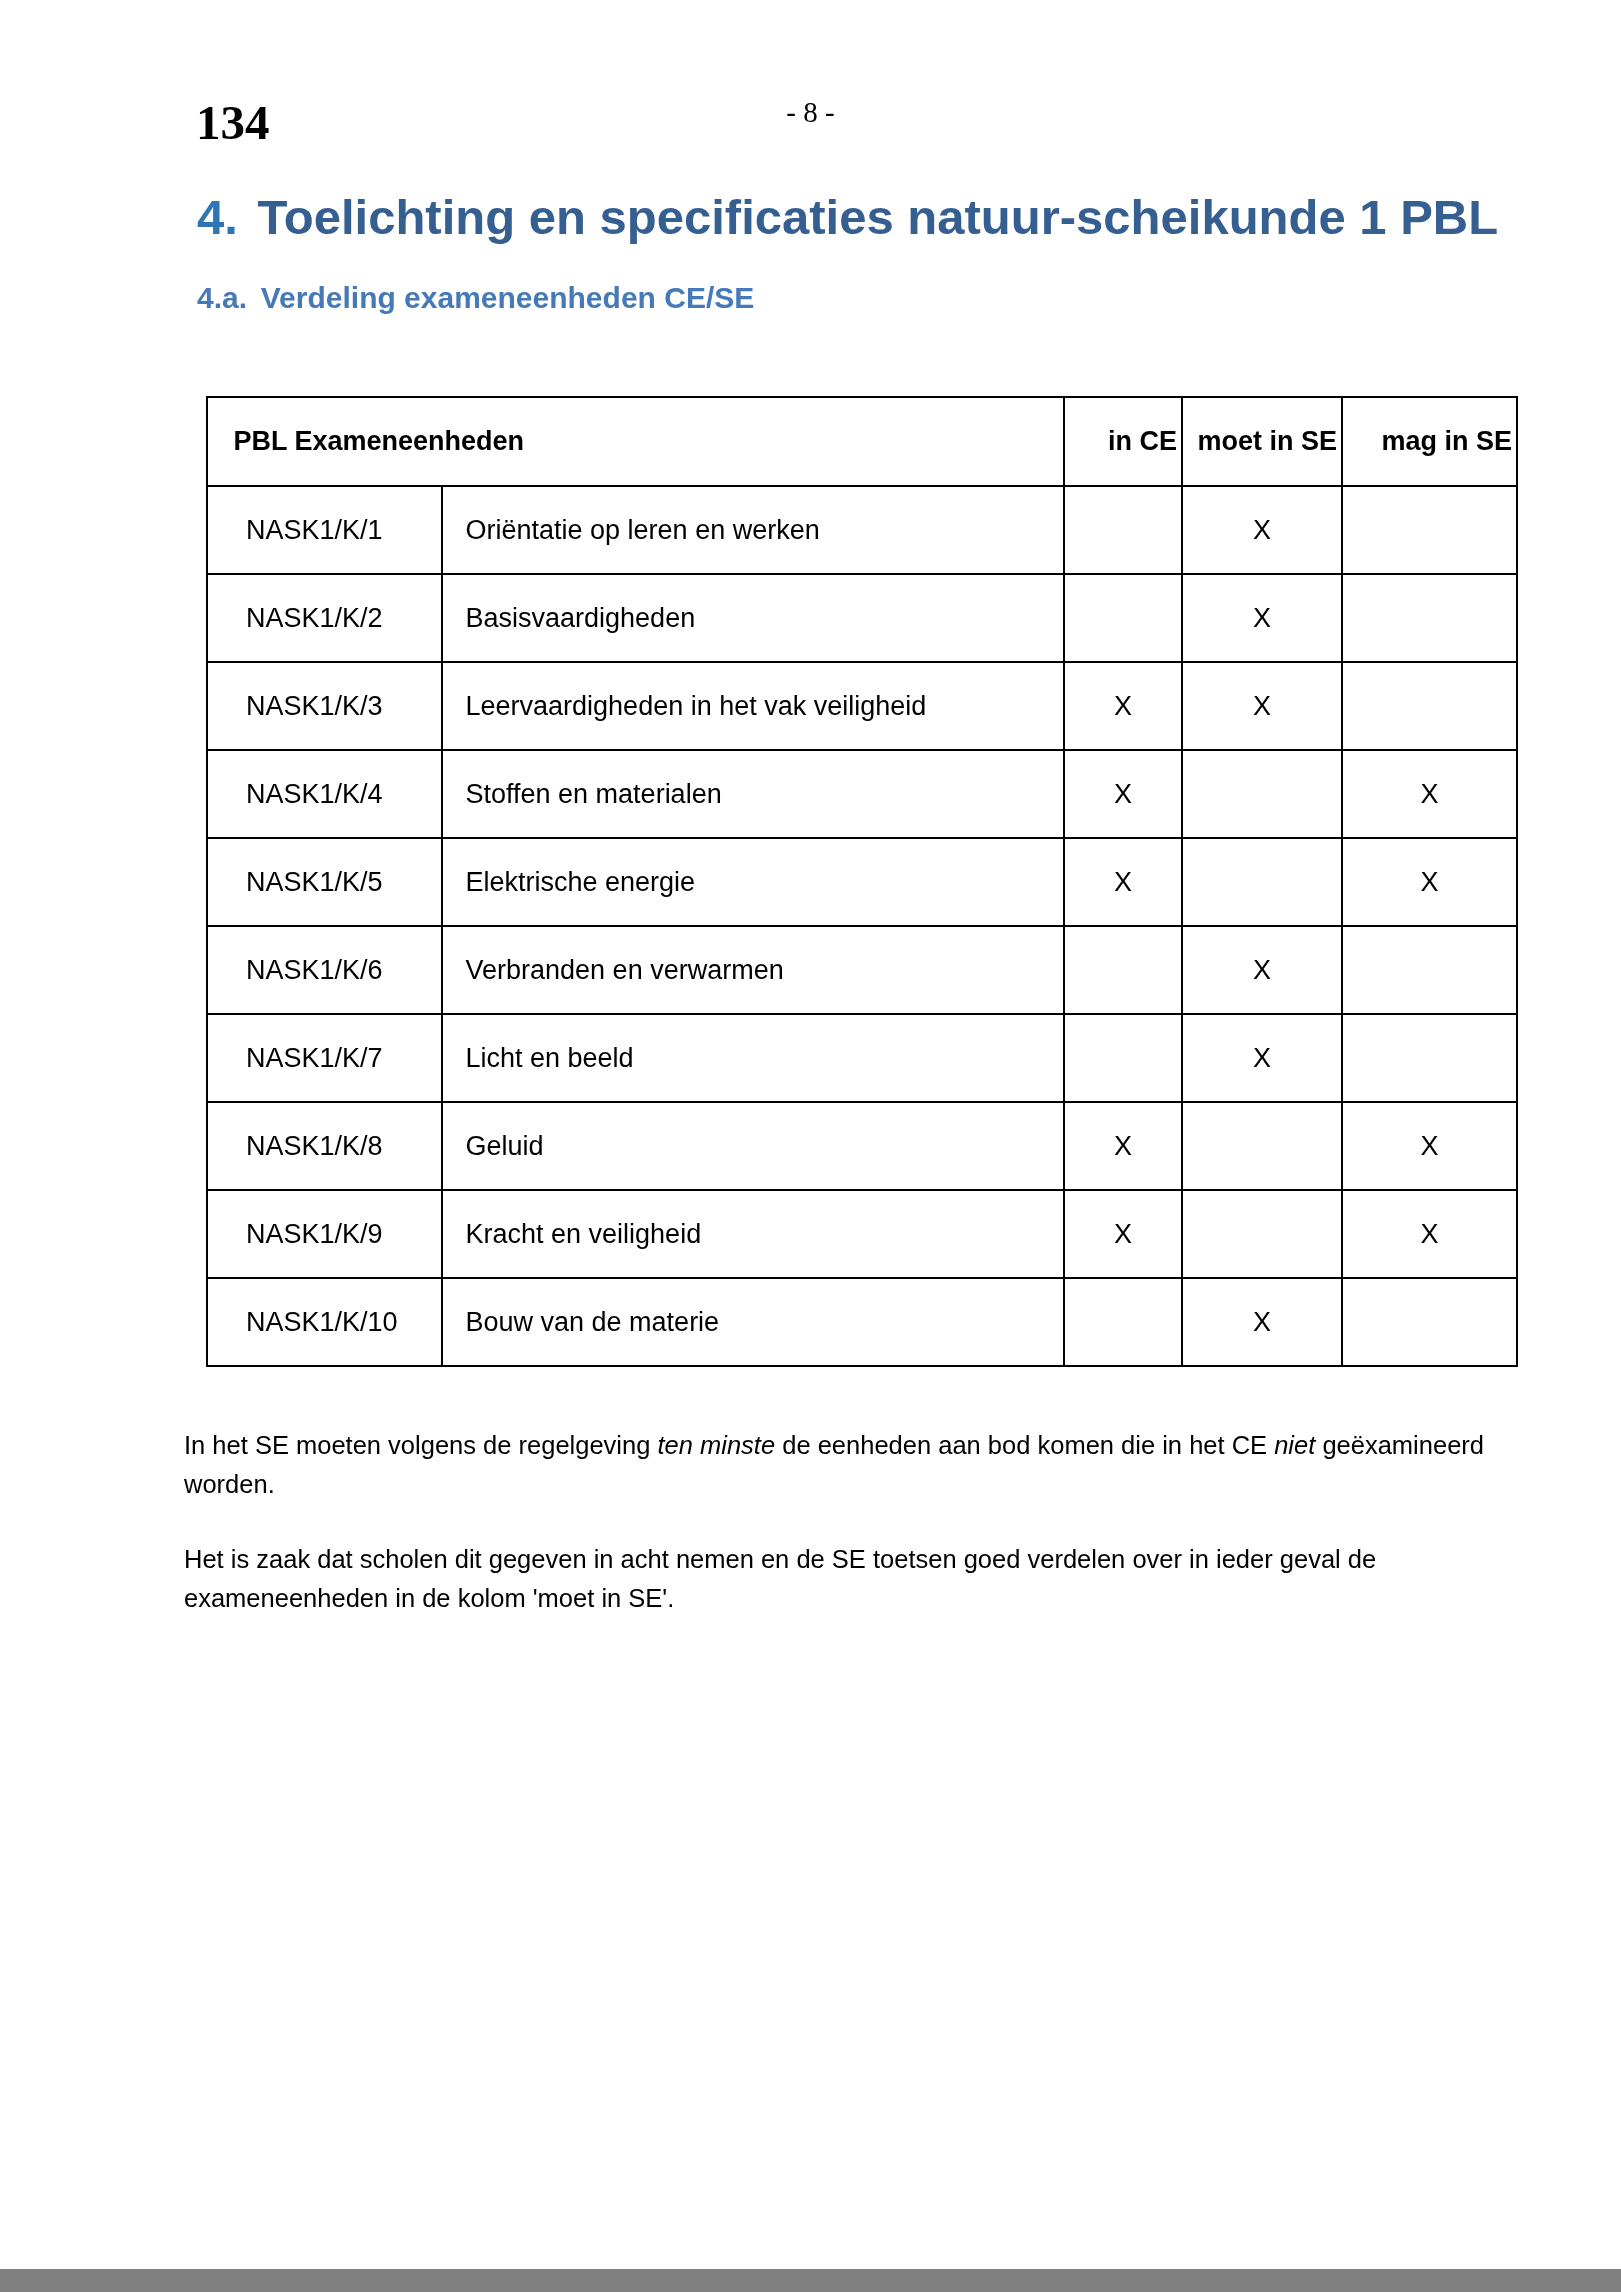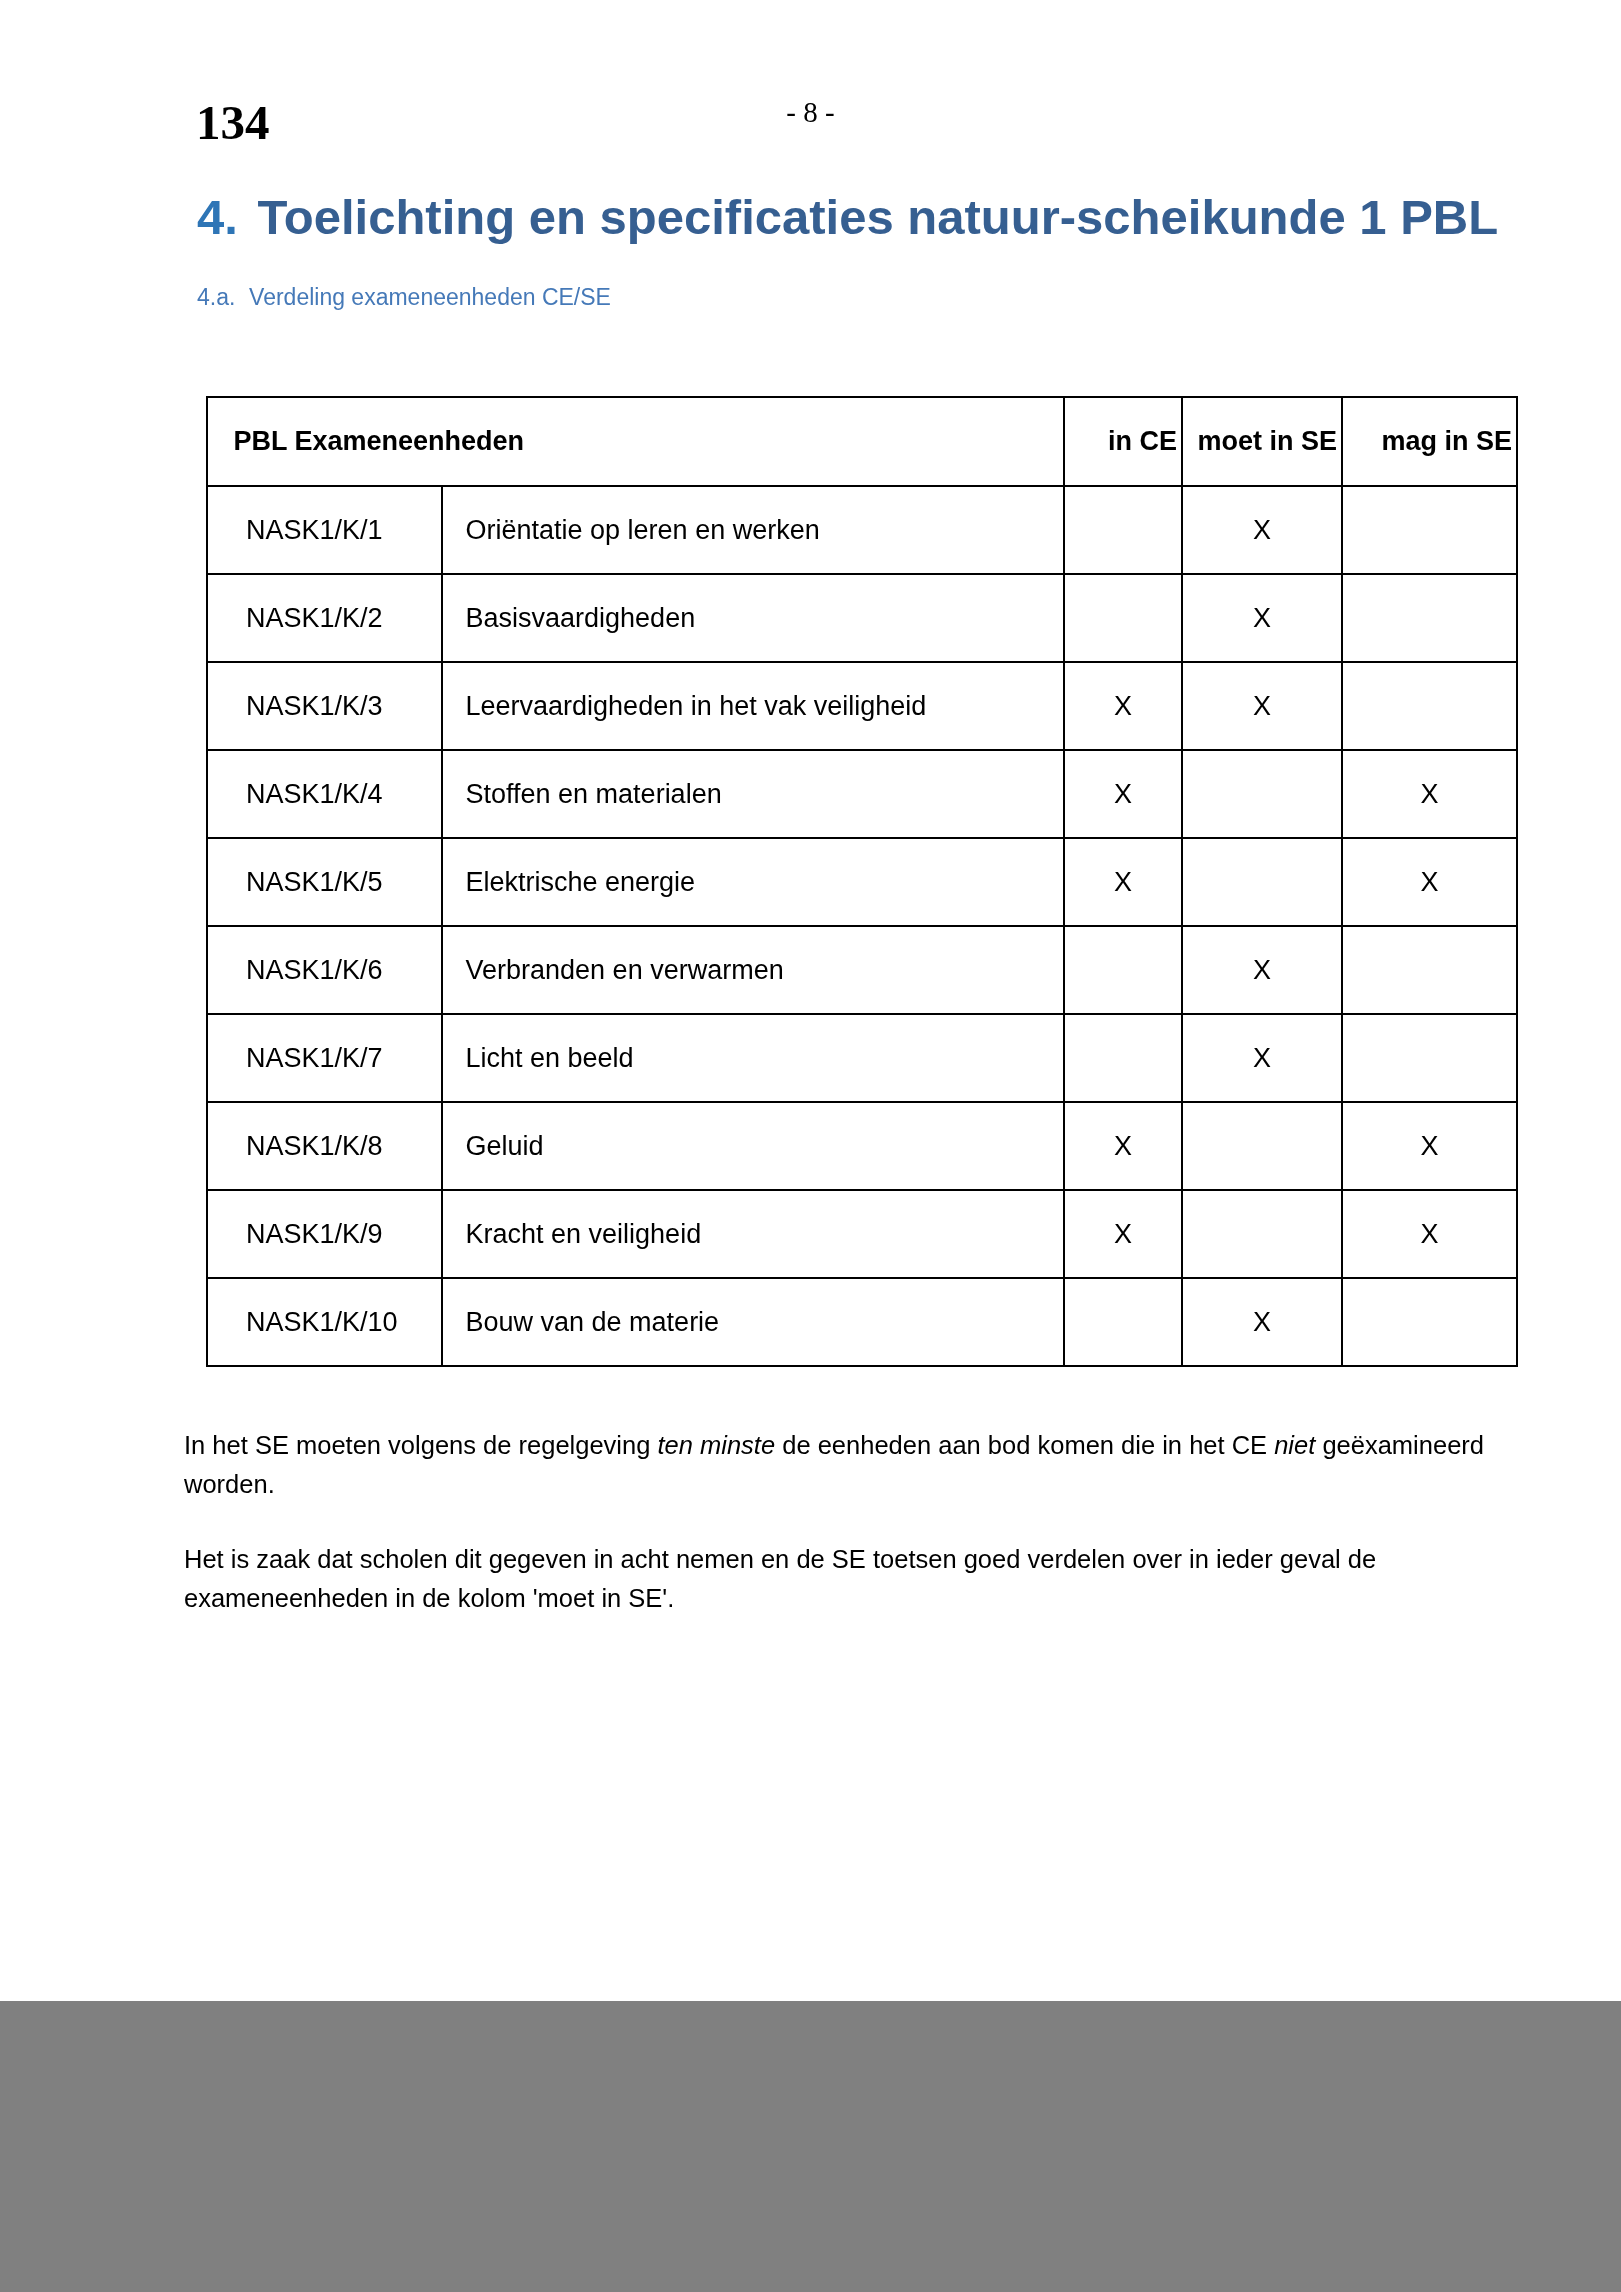--- a/index.html
+++ b/index.html
@@ -1,20 +1,20 @@
 <!DOCTYPE html>
 <html><head>
 <meta charset="utf-8">
 <style>
   * { margin: 0; padding: 0; box-sizing: border-box; }
   html, body { background: #808080; }
   .page {
     position: relative;
     width: 1621px;
-    height: 2001px;
+    height: 2269px;
     background: #ffffff;
     font-family: "Liberation Sans", sans-serif;
     color: #000000;
     margin: 0 auto;
     overflow: hidden;
   }
   .doc-number {
     position: absolute;
     left: 196px;
     top: 98px;
@@ -41,22 +41,22 @@
     font-weight: bold;
     line-height: 47px;
     white-space: nowrap;
   }
   .heading .num { color: #2e75b6; margin-right: 19.6px; }
   .heading .txt { color: #365f91; }
   .subheading {
     position: absolute;
     left: 197px;
     top: 277px;
-    font-size: 23px;
-    font-weight: normal;
+    font-size: 30px;
+    font-weight: bold;
     line-height: 41px;
     color: #4579b8;
     white-space: nowrap;
   }
   .subheading .num { margin-right: 13.7px; }
   table.exam-table {
     position: absolute;
     left: 206px;
     top: 396px;
     width: 1310px;

